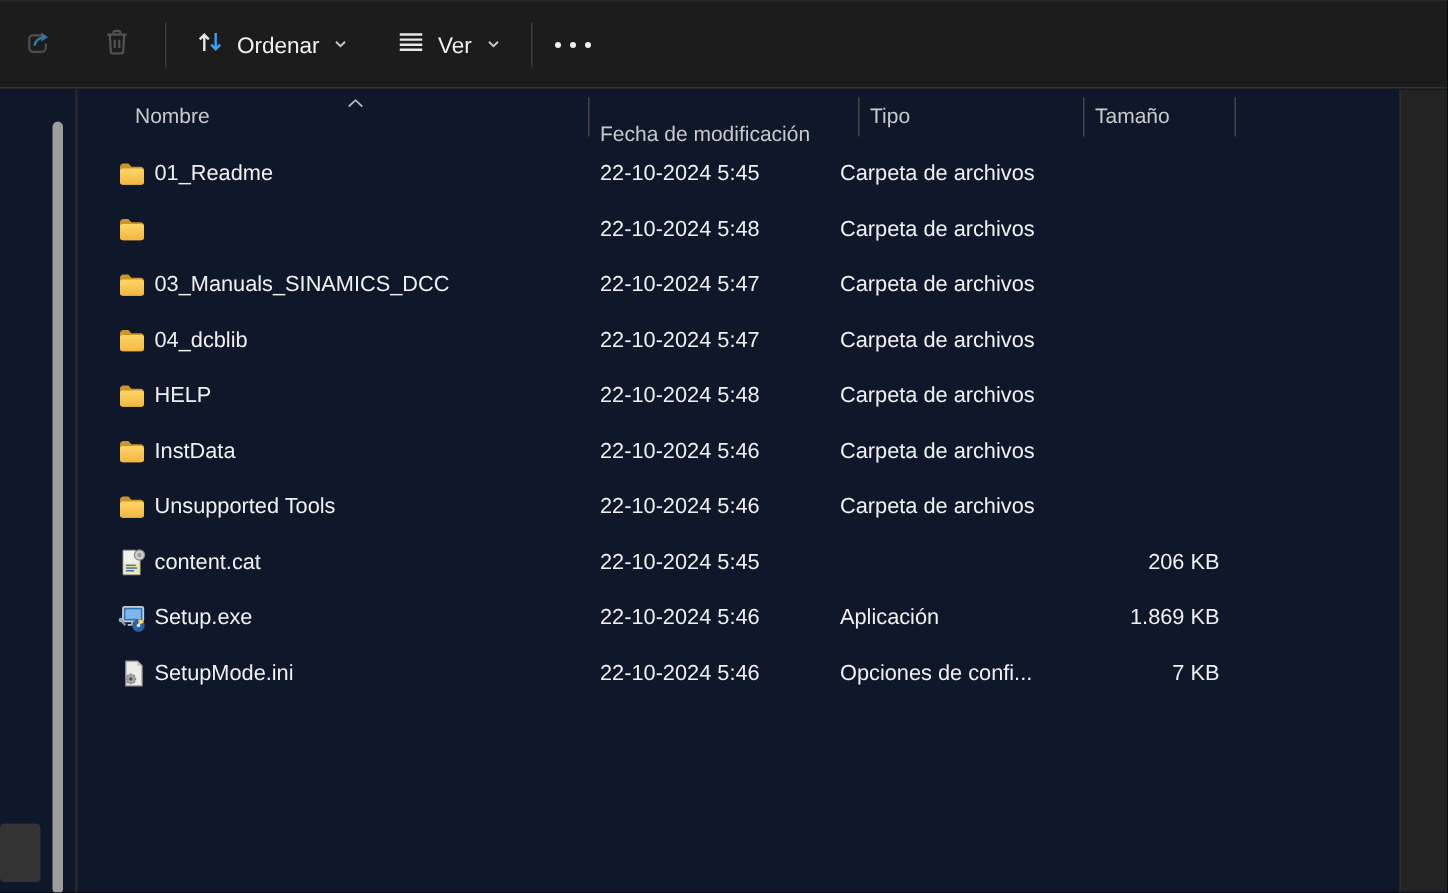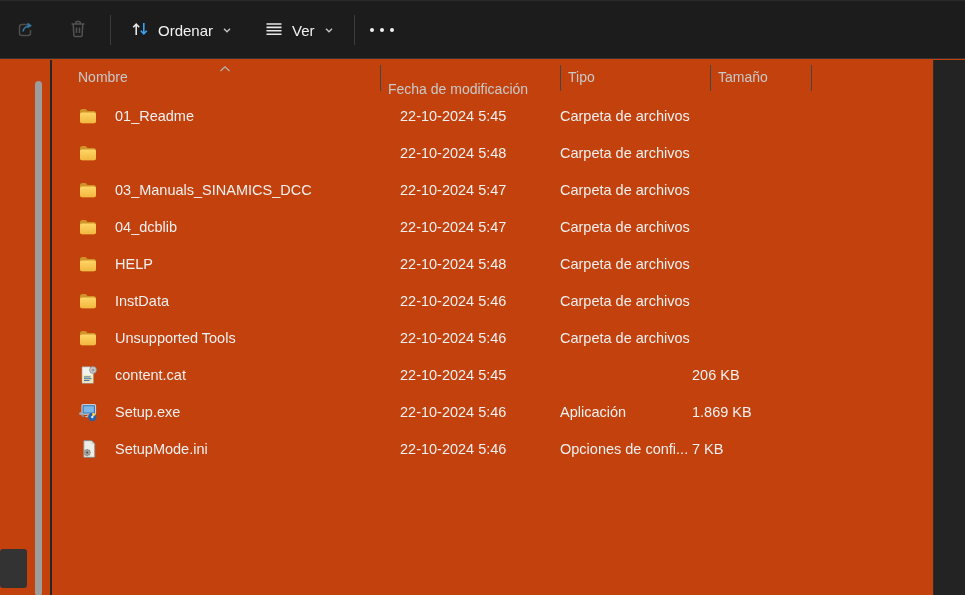--- a/index.html
+++ b/index.html
@@ -1,19 +1,19 @@
 <!DOCTYPE html>
 <html><head>
 <meta charset="utf-8">
 <style>
   * { margin:0; padding:0; box-sizing:border-box; }
   html,body { background:#000; }
   .window {
     position:relative; width:965px; height:595px;
-    background:#c2410c; overflow:hidden;
+    background:#0f172a; overflow:hidden;
     font-family:"Liberation Sans", sans-serif;
     color:#f0f0f0;
     border-top:1px solid #2a2a2a;
   }
   
   .toolbar {
     position:absolute; left:0; top:0; width:965px; height:58px;
     background:#1c1c1c; border-bottom:1px solid #333333;
   }
   .tb-btn {
@@ -34,36 +34,36 @@
     position:absolute; left:0; top:548px; width:27px; height:39px;
     background:#333333; border-radius:3px;
   }
   .rail-divider { position:absolute; left:50px; top:59px; width:2px; height:536px; background:#262626; }
   
   .right-band {
     position:absolute; left:933px; top:59px; width:32px; height:536px;
     background:#232323; border-left:1px solid #2e2e2e;
   }
   
-  .list-header { position:absolute; left:40px; top:59px; width:881px; height:36px; font-size:14px; color:#c9c9c9; }
+  .list-header { position:absolute; left:52px; top:59px; width:881px; height:36px; font-size:14px; color:#c9c9c9; }
   .col-label { position:absolute; top:0; line-height:34px; white-space:nowrap; cursor:default; }
   .col-nombre { left:38px; }
   .col-fecha  { left:348px;margin-top:12px; }
   .col-tipo   { left:528px; }
   .col-tamano { left:678px; }
   .hdr-div { position:absolute; top:5px; width:1px; height:26px; background:#464646; }
   .sort-caret { position:absolute; left:178px; top:0px; width:14px; height:8px; }
   
   .rows { position:absolute; left:52px; top:97px; width:881px; }
   .row { position:relative; height:37px; font-size:14.5px; color:#f0f0f0; cursor:default; }
   .row .ficon { position:absolute; left:26px; top:8px; width:20px; height:20px; }
-  .row .c-name { position:absolute; left:63px;  top:0; line-height:37px; white-space:nowrap;text-align:right; }
+  .row .c-name { position:absolute; left:51px;  top:0; line-height:37px; white-space:nowrap;text-align:right; }
   .row .c-date { position:absolute; left:348px; top:0; line-height:37px; white-space:nowrap; }
   .row .c-type { position:absolute; left:508px; top:0; line-height:37px; white-space:nowrap; }
-  .row .c-size { position:absolute; left:640px; top:0; width:121px; text-align:left; line-height:37px; white-space:nowrap; }
+  .row .c-size { position:absolute; left:640px; top:0; width:121px; text-align:right; line-height:37px; white-space:nowrap; }
 </style>
 </head>
 <body>
 
 <svg width="0" height="0" style="position:absolute">
   <defs>
     <linearGradient id="folderGrad" x1="0" y1="0" x2="0" y2="1">
       <stop offset="0" stop-color="#ffd567"></stop>
       <stop offset="1" stop-color="#f2b73f"></stop>
     </linearGradient>

